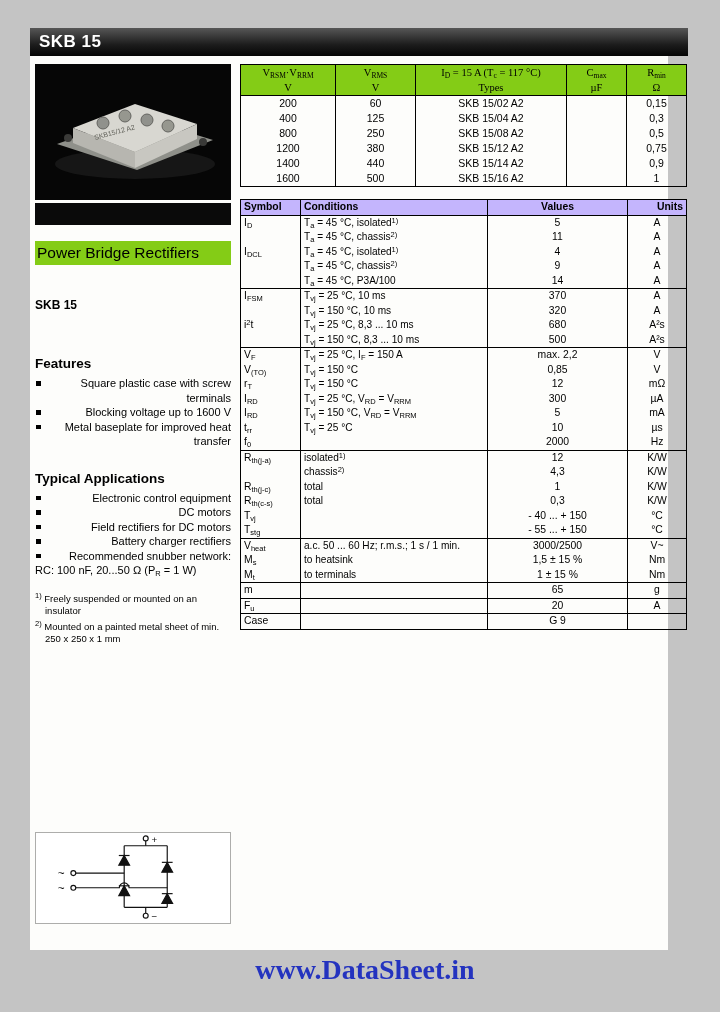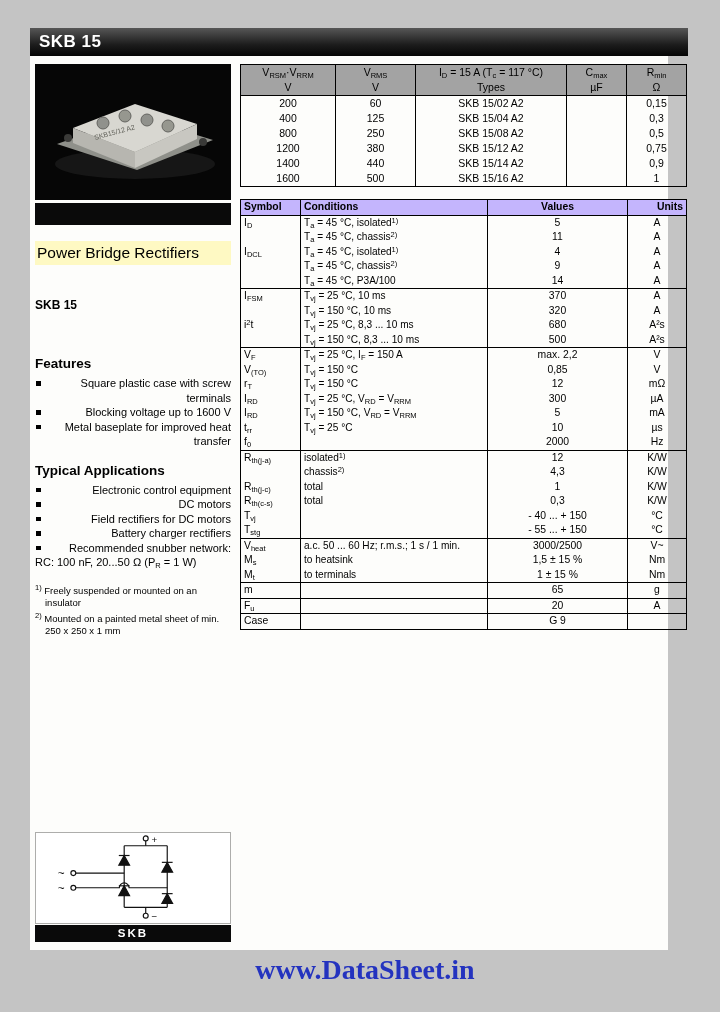--- a/index.html
+++ b/index.html
@@ -12,25 +12,25 @@
   .page { position:absolute; left:30px; top:28px; width:638px; height:922px; background:#fdfdfb; }
   .title-bar {
     position:absolute; left:0; top:0; width:658px; height:28px;
     background:linear-gradient(180deg,#565656 0%,#1c1c1c 60%,#050505 100%);
     color:#fff; font-size:17px; font-weight:bold; line-height:28px; padding-left:9px; letter-spacing:.5px;
   }
   
   .left-col { position:absolute; left:5px; top:36px; width:196px; height:880px; }
   .photo-box { width:196px; height:136px; background:#060606; }
   .black-bar { margin-top:3px; width:196px; height:22px; background:#0a0a0a; }
-  .category-heading { margin-top:16px; background:#fef9c3; font-size:15.5px; font-weight:normal; padding:3px 2px; }
+  .category-heading { margin-top:16px; background:#84cc16; font-size:15.5px; font-weight:normal; padding:3px 2px; }
   .product-name { margin-top:33px; font-weight:bold; font-size:12px; }
   .section-heading { font-weight:bold; font-size:13.5px; }
   .features-heading { margin-top:44px; }
-  .applications-heading { margin-top:14px; }
+  .applications-heading { margin-top:22px; }
   ul.bullets { list-style:none; margin-top:5px; }
   ul.bullets li { font-size:11px; line-height:14.5px; padding-left:11px; position:relative;text-align:right; }
   ul.bullets li::before { content:""; position:absolute; left:1px; top:5px; width:4.5px; height:4.5px; background:#000; }
   .snubber-note { font-size:11px; line-height:14.5px; }
   .footnotes { margin-top:15px; }
   .footnote { font-size:9.5px; line-height:12px; padding-left:10px; text-indent:-10px; margin-bottom:4px; }
   .fn-marker { font-size:7.5px; vertical-align:super; line-height:0; }
   .diagram-box { position:absolute; top:768px; left:0; width:196px; height:92px; background:#fff; border:1px solid #adadab; }
   .skb-bar {
     position:absolute; top:861px; left:0; width:196px; height:17px; background:#0a0a0a;
@@ -40,21 +40,21 @@
   .right-col { position:absolute; left:210px; top:36px; width:446px; }
   table { border-collapse:collapse; table-layout:fixed; }
   sub { font-size:7.5px; vertical-align:-2px; line-height:0; }
   sup { font-size:7.5px; vertical-align:3.5px; line-height:0; }
   .ratings { width:446px; border:1.5px solid #000; }
   .ratings th, .ratings td {
     border-left:1px solid #000; font-size:10.5px; font-weight:normal; text-align:center;
     height:15px; line-height:15px; overflow:hidden; white-space:nowrap; padding:0 2px;
   }
   .ratings th:first-child, .ratings td:first-child { border-left:none; }
-  .ratings thead th { background:#a3a3a3; }
+  .ratings thead th { background:#84cc16;font-family:Liberation Serif, serif; }
   .ratings thead tr:last-child th { border-bottom:1px solid #000; }
   .char { width:446px; border:1.5px solid #000; margin-top:12px; }
   .char th, .char td {
     border-left:1px solid #000; font-size:10.4px; height:14.5px; line-height:14.5px;
     padding:0 3px; overflow:hidden; white-space:nowrap; text-align:left;
   }
   .char th:first-child, .char td:first-child { border-left:none; }
   .char thead th { background:#c4b5fd; border-bottom:1.5px solid #000; font-weight:bold; }
   .char thead th.val { text-align:center; }
   .char thead th.unit { text-align:right; }
@@ -162,21 +162,20 @@
           </g>
           <g font-size="10" fill="#111">
             <text x="116" y="10">+</text>
             <text x="116" y="89">−</text>
             <text x="20" y="45" font-size="12">~</text>
             <text x="20" y="60" font-size="12">~</text>
           </g>
         </svg>
       </div>
 
-      <div class="skb-bar">SKB</div>
     </div>
 
     <div class="right-col">
 
       <table class="ratings">
         <colgroup>
             <col style="width:95px">
             <col style="width:80px">
             <col style="width:151px">
             <col style="width:60px">

